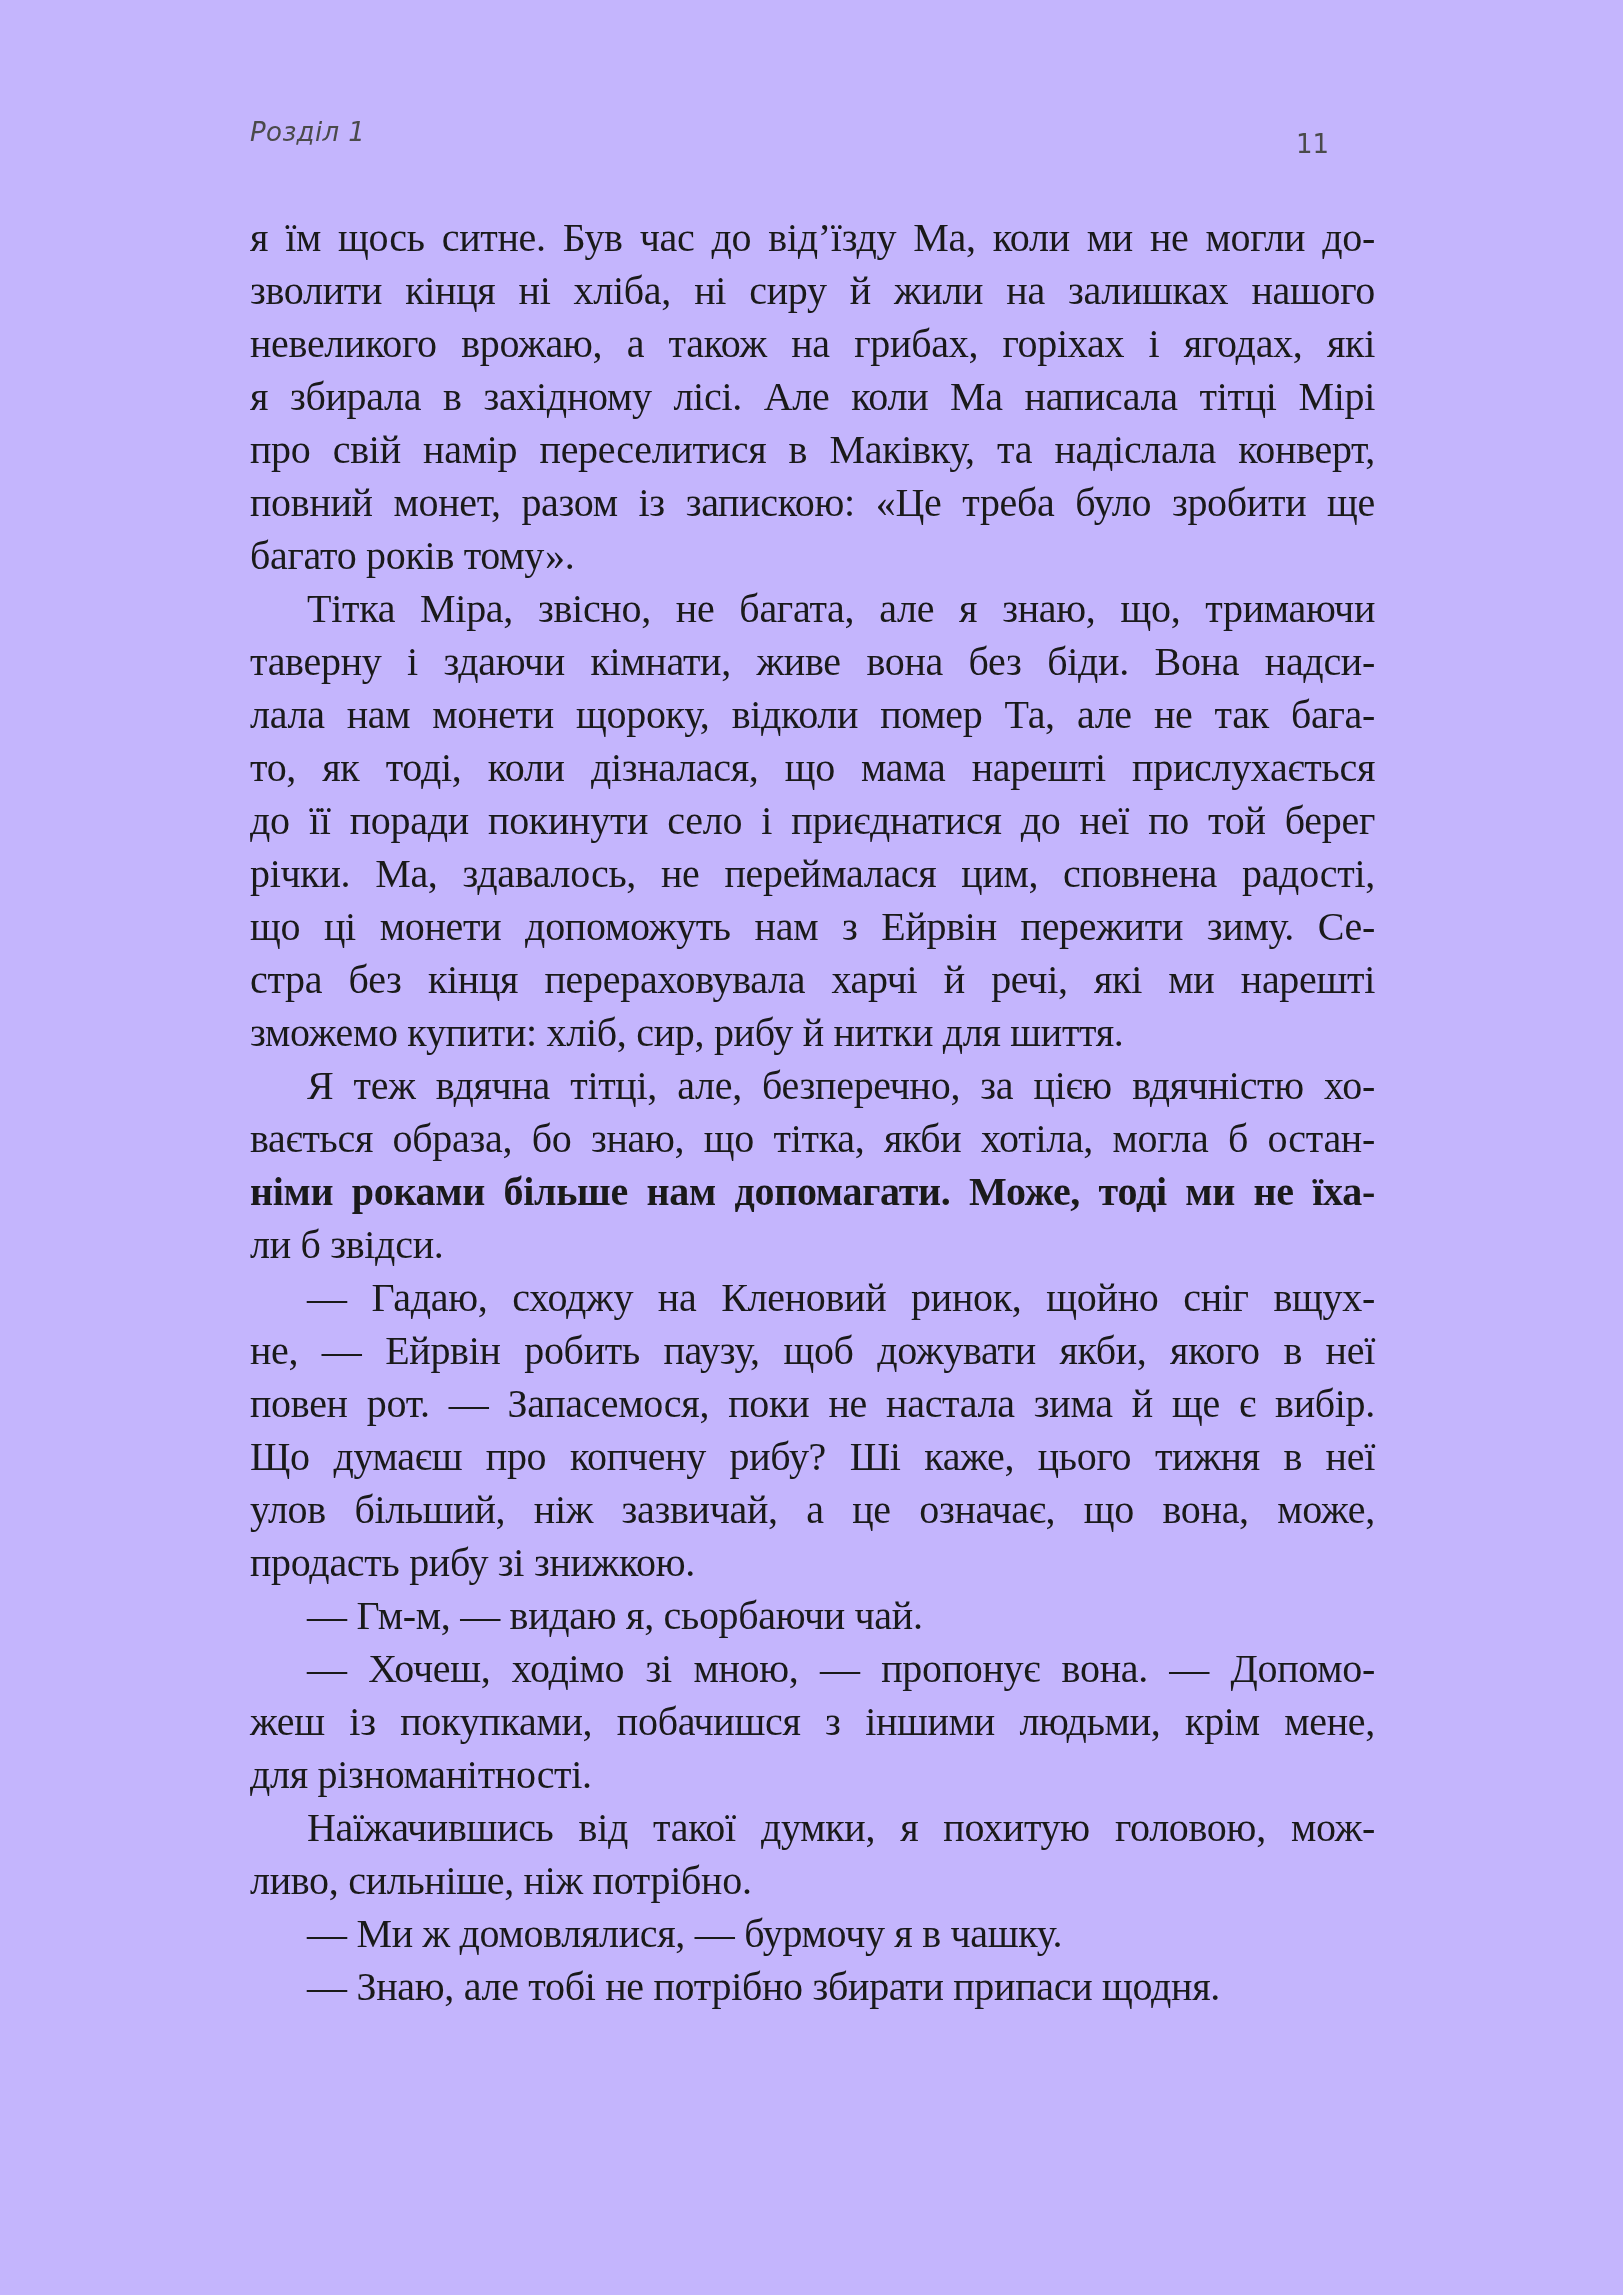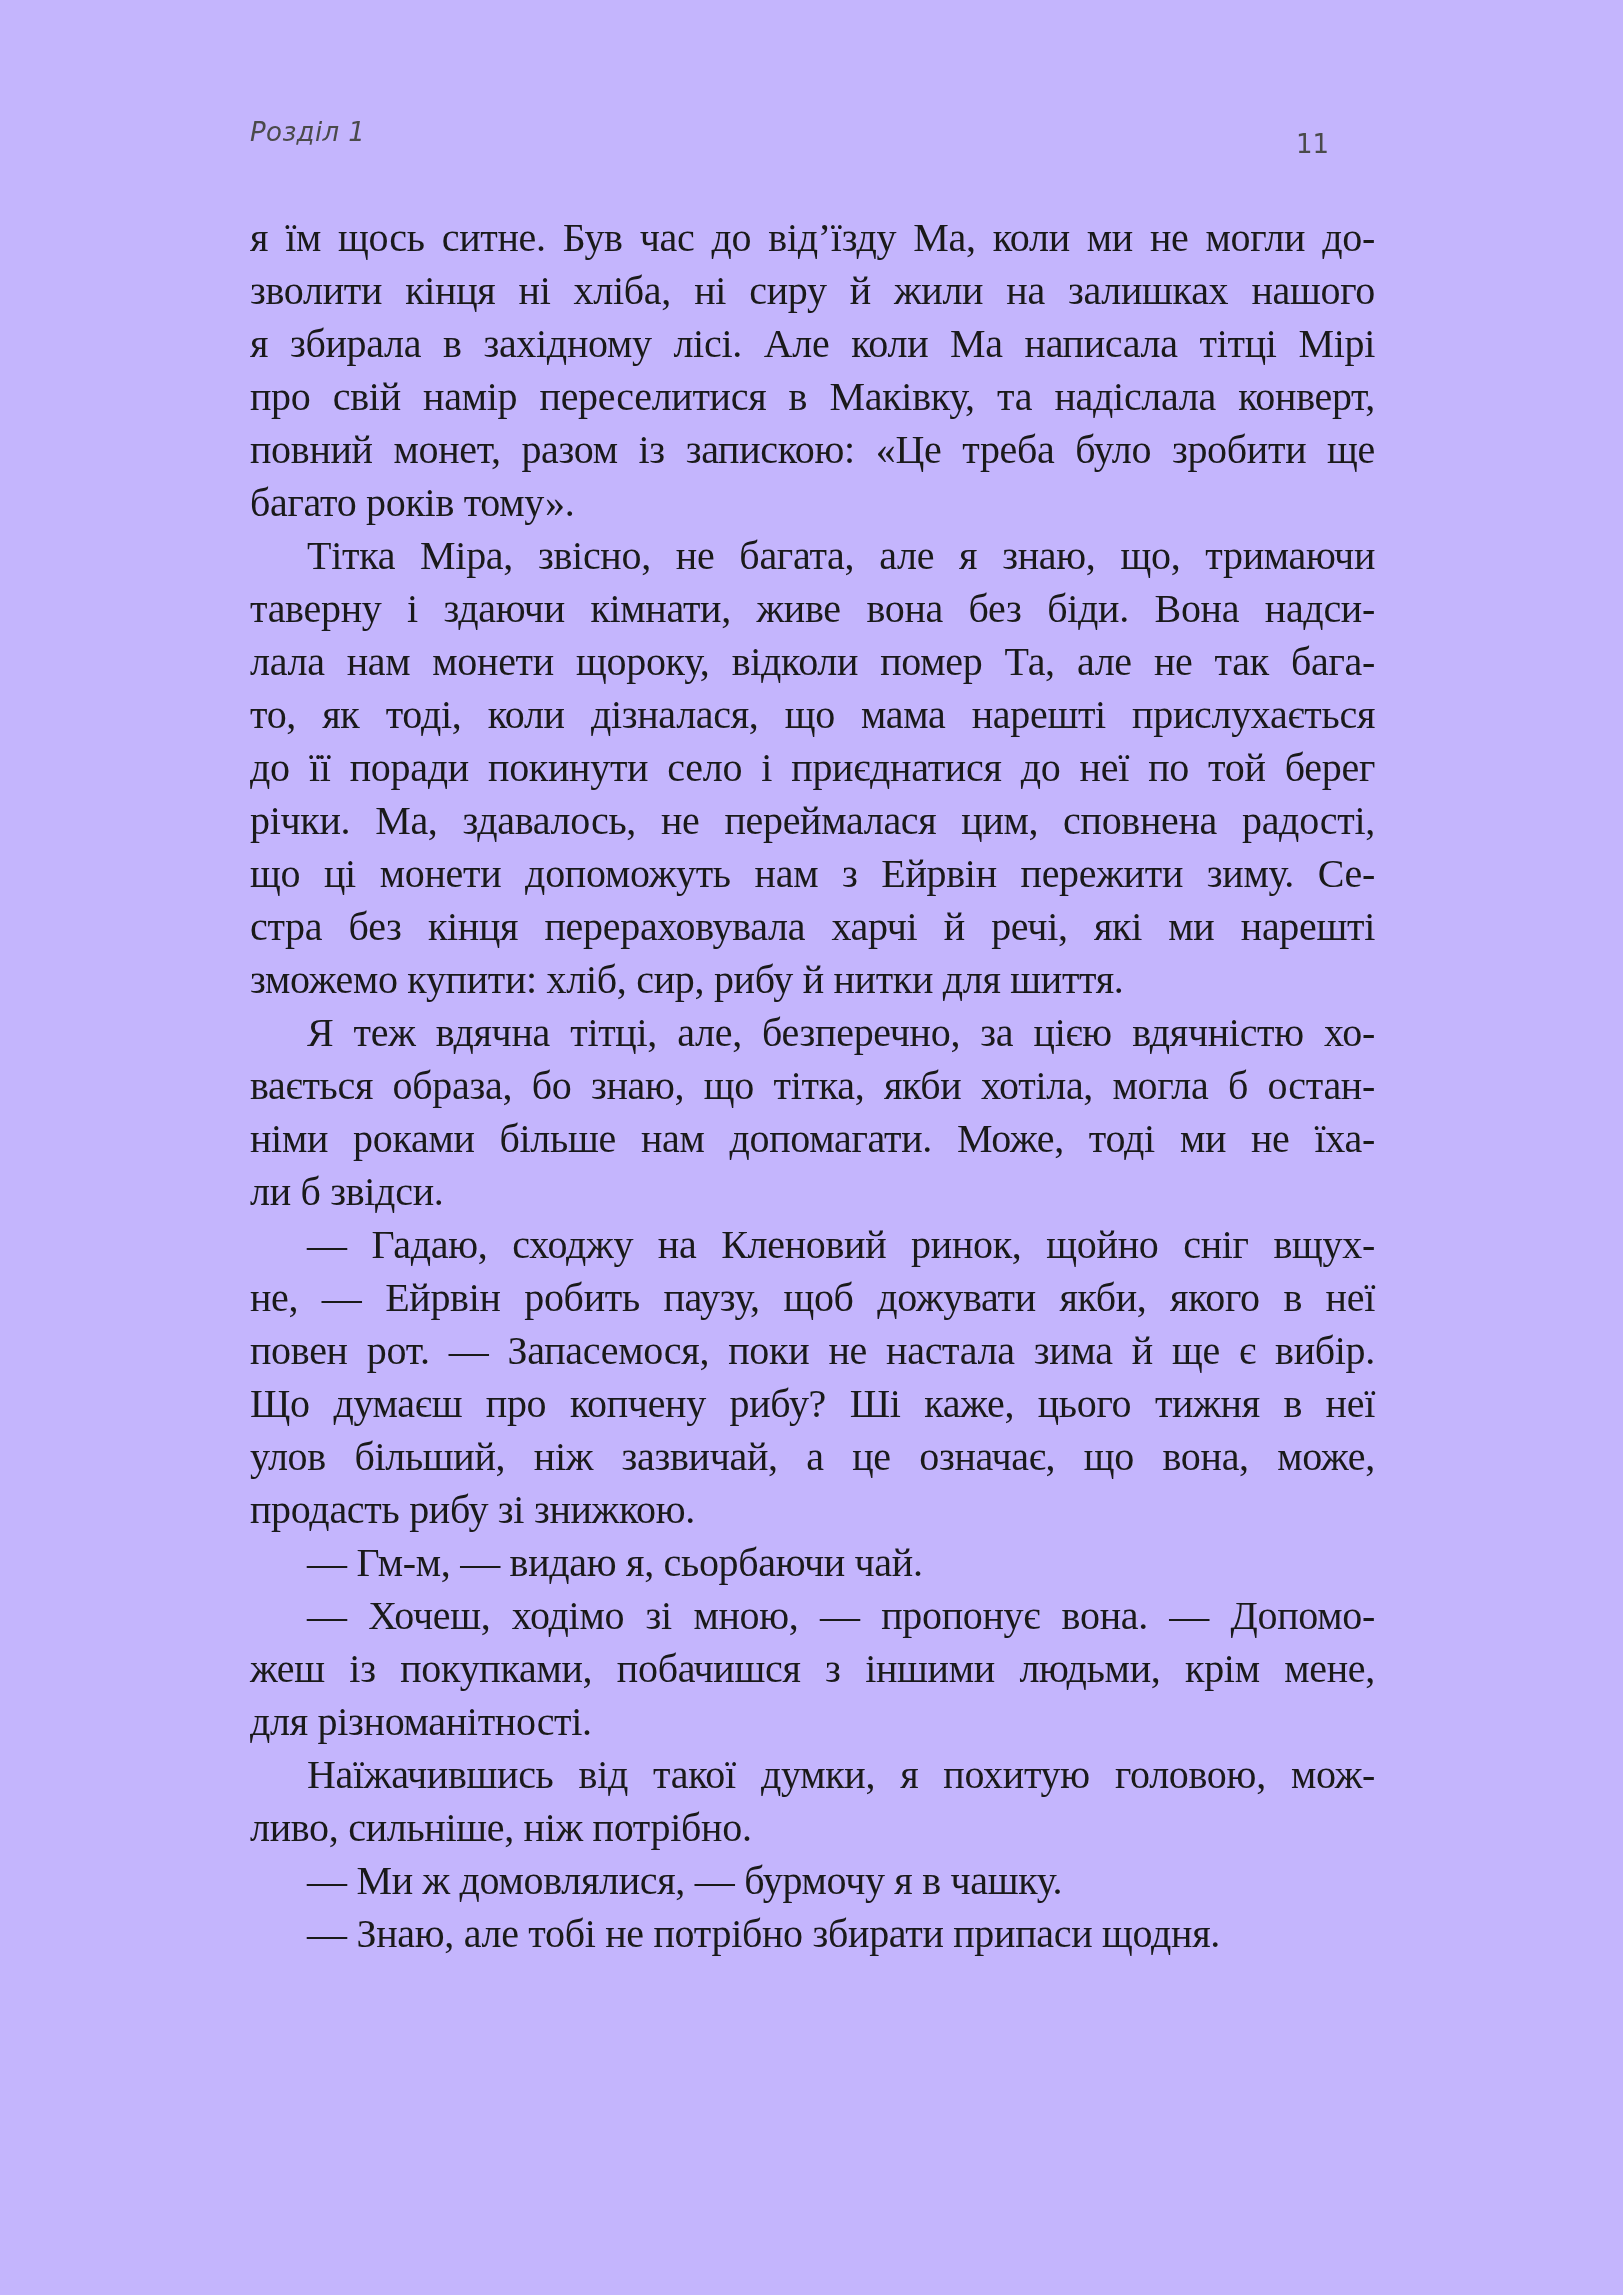--- a/index.html
+++ b/index.html
@@ -74,36 +74,37 @@
 <div class="page">
   <div class="running-head">
     <span class="chapter-label">Розділ 1</span>
     <span class="page-number">11</span>
   </div>
 
   <div class="body-text" id="body-text">
 
   <span class="line" style="display: block; width: 1125px; box-sizing: border-box;">я їм щось ситне. Був час до від’їзду Ма, коли ми не могли до-</span>
       <span class="line" style="display: block; width: 1125px; box-sizing: border-box;">зволити кінця ні хліба, ні сиру й жили на залишках нашого</span>
+      <span class="line" style="display: block; width: 1125px; box-sizing: border-box;">невеликого врожаю, а також на грибах, горіхах і ягодах, які</span>
       <span class="line" style="display: block; width: 1125px; box-sizing: border-box;">я збирала в західному лісі. Але коли Ма написала тітці Мірі</span>
       <span class="line" style="display: block; width: 1125px; box-sizing: border-box;">про свій намір переселитися в Маківку, та надіслала конверт,</span>
       <span class="line" style="display: block; width: 1125px; box-sizing: border-box;">повний монет, разом із запискою: «Це треба було зробити ще</span>
       <span class="line last" style="display: block;">багато років тому».</span>
       <span class="line indent" style="display: block; width: 1125px; box-sizing: border-box;">Тітка Міра, звісно, не багата, але я знаю, що, тримаючи</span>
       <span class="line" style="display: block; width: 1125px; box-sizing: border-box;">таверну і здаючи кімнати, живе вона без біди. Вона надси-</span>
       <span class="line" style="display: block; width: 1125px; box-sizing: border-box;">лала нам монети щороку, відколи помер Та, але не так бага-</span>
       <span class="line" style="display: block; width: 1125px; box-sizing: border-box;">то, як тоді, коли дізналася, що мама нарешті прислухається</span>
       <span class="line" style="display: block; width: 1125px; box-sizing: border-box;">до її поради покинути село і приєднатися до неї по той берег</span>
       <span class="line" style="display: block; width: 1125px; box-sizing: border-box;">річки. Ма, здавалось, не переймалася цим, сповнена радості,</span>
       <span class="line" style="display: block; width: 1125px; box-sizing: border-box;">що ці монети допоможуть нам з Ейрвін пережити зиму. Се-</span>
       <span class="line" style="display: block; width: 1125px; box-sizing: border-box;">стра без кінця перераховувала харчі й речі, які ми нарешті</span>
       <span class="line last" style="display: block;">зможемо купити: хліб, сир, рибу й нитки для шиття.</span>
       <span class="line indent" style="display: block; width: 1125px; box-sizing: border-box;">Я теж вдячна тітці, але, безперечно, за цією вдячністю хо-</span>
       <span class="line" style="display: block; width: 1125px; box-sizing: border-box;">вається образа, бо знаю, що тітка, якби хотіла, могла б остан-</span>
-      <span class="line" style="display: block; width: 1125px; box-sizing: border-box;">німи роками більше нам допомагати. Може, тоді ми не їха-</span>
+      <span class="line" style="display: block; width: 1125px; box-sizing: border-box; font-weight: bold;">німи роками більше нам допомагати. Може, тоді ми не їха-</span>
       <span class="line last" style="display: block;">ли б звідси.</span>
       <span class="line indent" style="display: block; width: 1125px; box-sizing: border-box;">— Гадаю, сходжу на Кленовий ринок, щойно сніг вщух-</span>
       <span class="line" style="display: block; width: 1125px; box-sizing: border-box;">не, — Ейрвін робить паузу, щоб дожувати якби, якого в неї</span>
       <span class="line" style="display: block; width: 1125px; box-sizing: border-box;">повен рот. — Запасемося, поки не настала зима й ще є вибір.</span>
       <span class="line" style="display: block; width: 1125px; box-sizing: border-box;">Що думаєш про копчену рибу? Ші каже, цього тижня в неї</span>
       <span class="line" style="display: block; width: 1125px; box-sizing: border-box;">улов більший, ніж зазвичай, а це означає, що вона, може,</span>
       <span class="line last" style="display: block;">продасть рибу зі знижкою.</span>
       <span class="line indent last" style="display: block;">— Гм-м, — видаю я, сьорбаючи чай.</span>
       <span class="line indent" style="display: block; width: 1125px; box-sizing: border-box;">— Хочеш, ходімо зі мною, — пропонує вона. — Допомо-</span>
       <span class="line" style="display: block; width: 1125px; box-sizing: border-box;">жеш із покупками, побачишся з іншими людьми, крім мене,</span>

